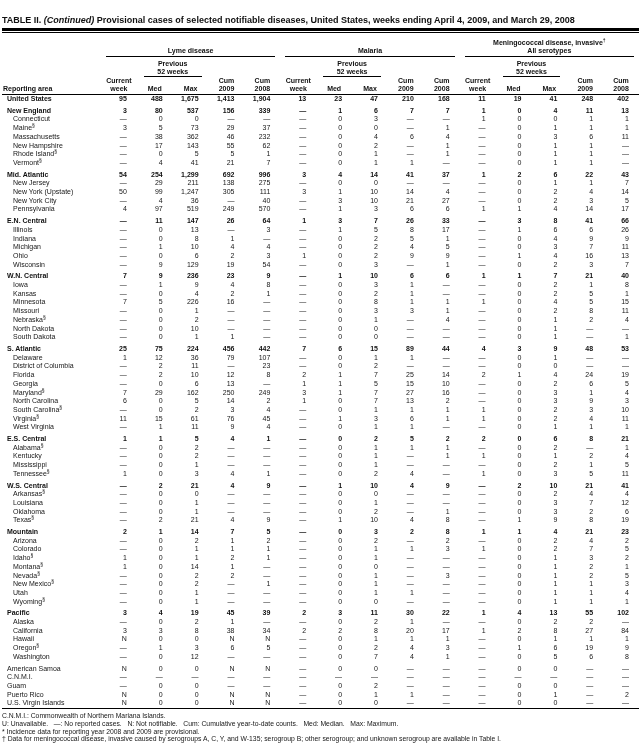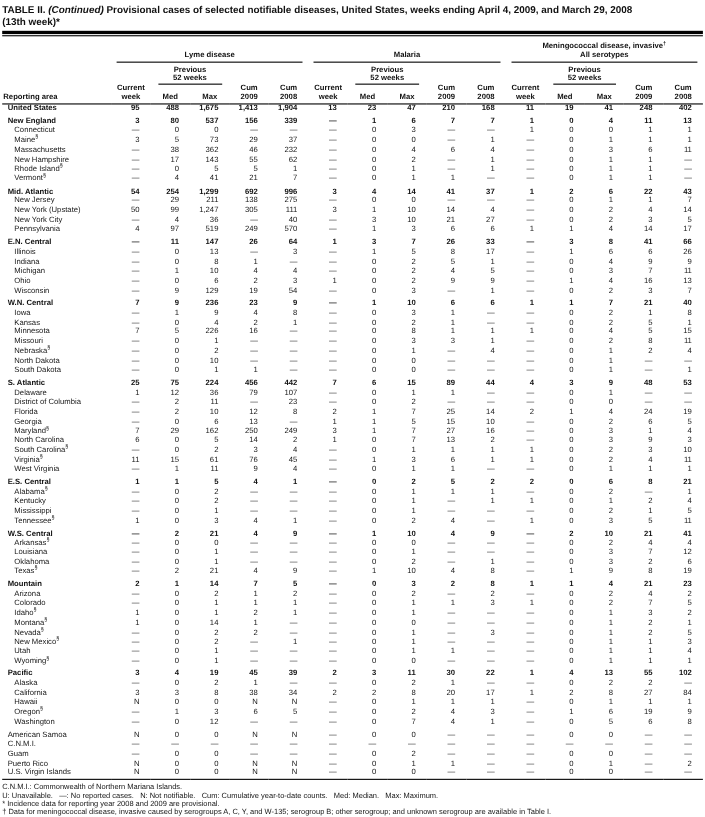--- a/index.html
+++ b/index.html
@@ -3,21 +3,21 @@
 <meta charset="utf-8">
 <style>
   * { margin: 0; padding: 0; box-sizing: border-box; }
   html, body { background: #ffffff; }
   body {
     width: 641px; height: 743px;
     font-family: "Liberation Sans", sans-serif;
     color: #161616;
     overflow: hidden;
   }
-  .page { width: 641px; height: 743px; padding: 4px 2px 0 2px; }
+  .page { width: 641px; height: 743px; padding: 15px 2px 0 2px; }
 
   
   .title { font-size: 9px; font-weight: bold; line-height: 11px; color: #111; }
   .title .it { font-style: italic; }
   .rule-top { height: 2.5px; background: #000; margin-top: 2px; }
   .rule-top2 { height: 1px; background: #000; margin-top: 1.5px; margin-bottom: 3px; }
 
   
   table { width: 637px; border-collapse: collapse; table-layout: fixed; }
   col.c-area { width: 99px; }
@@ -44,21 +44,20 @@
   
   .footnotes { font-size: 6.8px; line-height: 7.7px; padding: 3px 2px 0 0; white-space: pre-wrap; color: #161616; }
 </style>
 </head>
 <body>
 
 <div class="page">
 
   <div class="title">
     <div><span>TABLE II. </span><span class="it">(Continued)</span><span> Provisional cases of selected notifiable diseases, United States, weeks ending April 4, 2009, and March 29, 2008</span></div>
-    <div>(13th week)*</div>
   </div>
 
   <div class="rule-top"></div>
   <div class="rule-top2"></div>
 
   <table>
     <colgroup>
       <col class="c-area">
       <col class="c-num">
         <col class="c-num">

